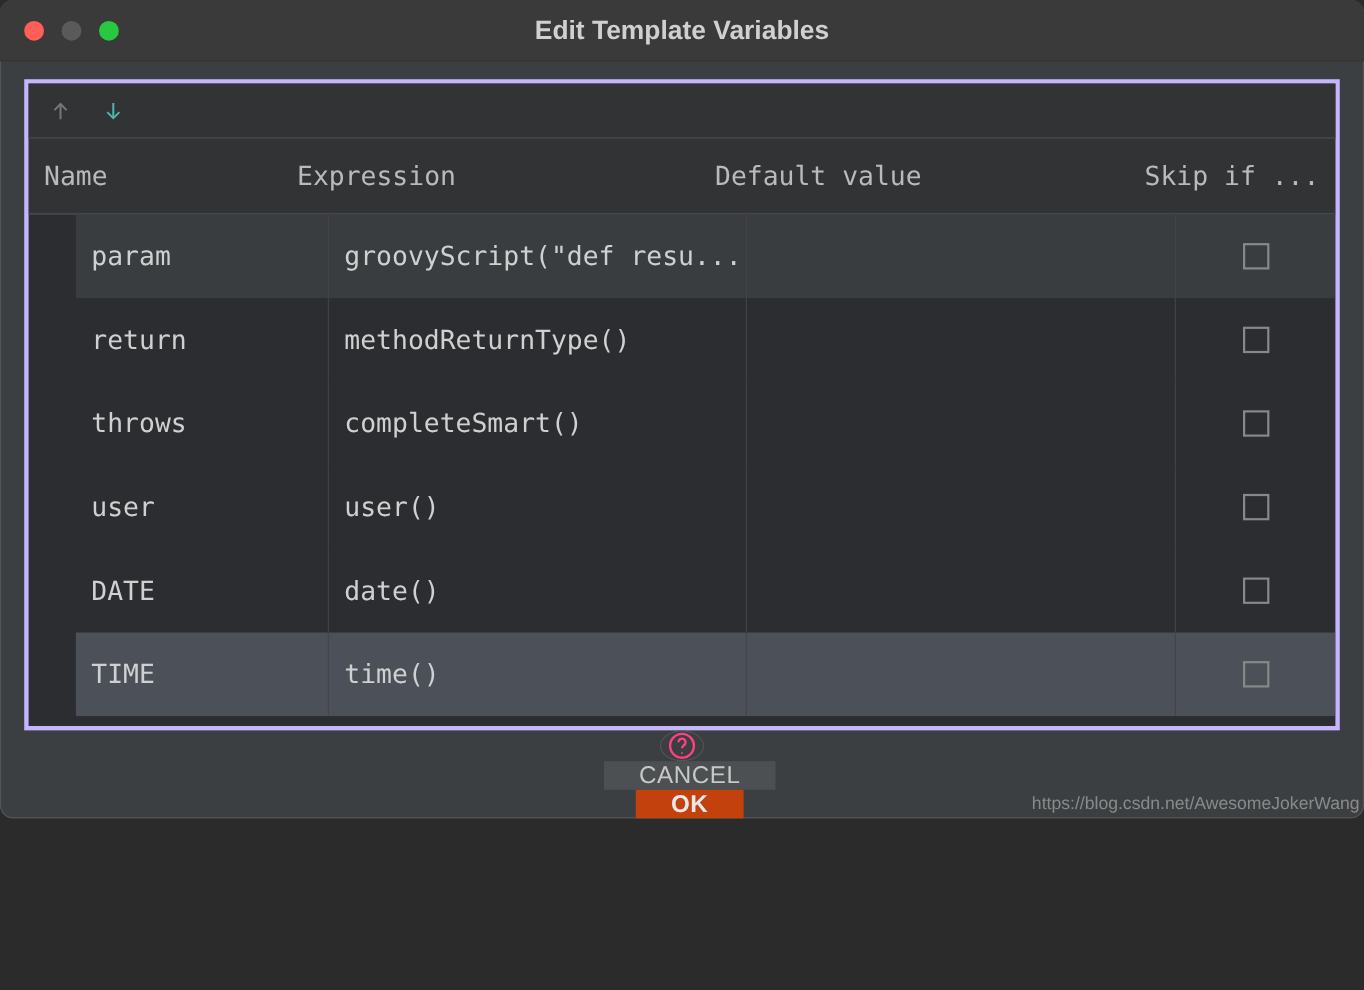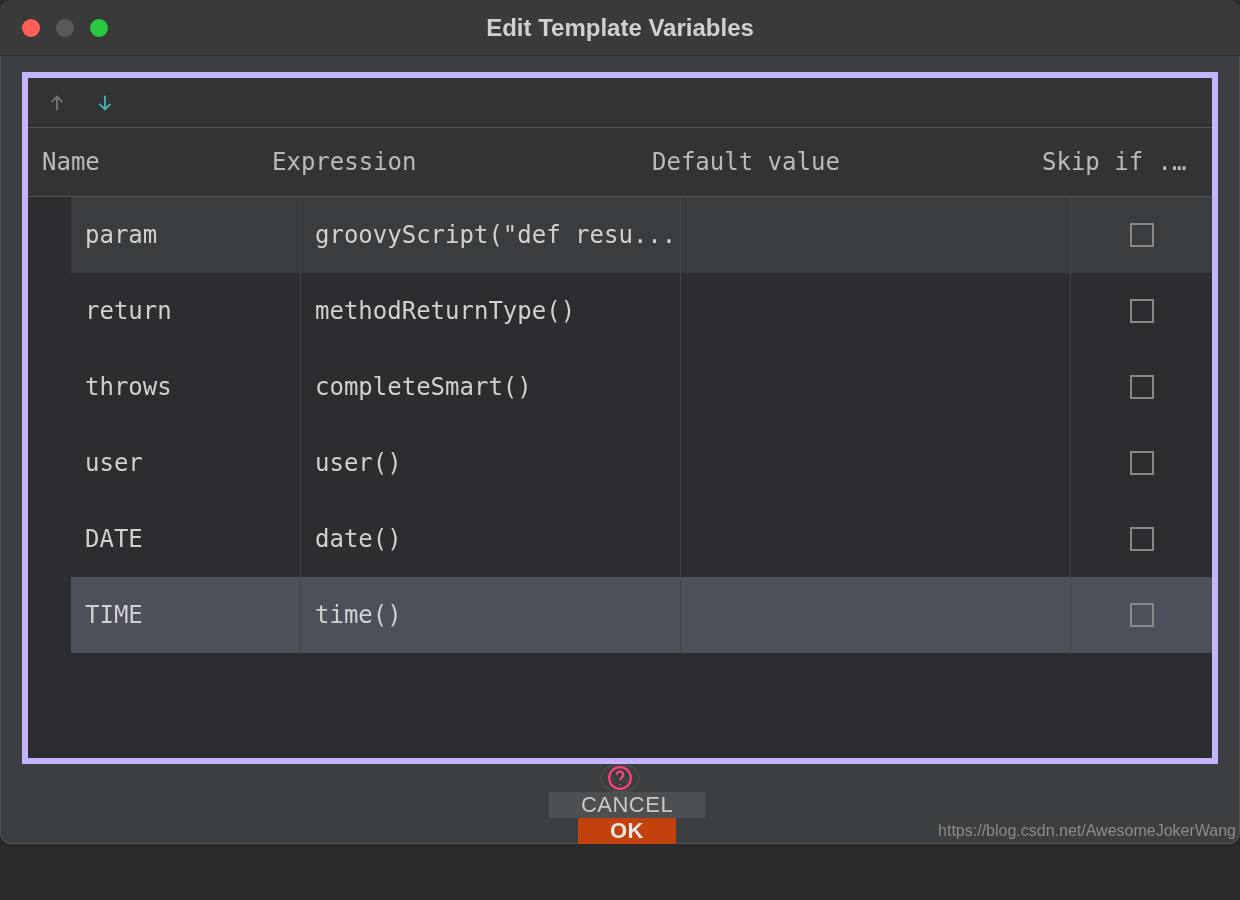--- a/index.html
+++ b/index.html
@@ -6,21 +6,21 @@
   body {
     background: #2b2b2b;
     font-family: "Menlo", "Consolas", monospace;
     color: #bababa;
     width: 1240px;
     height: 900px;
     overflow: hidden;
   }
   .window {
     width: 1240px;
-    height: 844px;
+    height: 744px;
     background: #3c3f41;
     border-radius: 12px;
     display: flex;
     flex-direction: column;
     box-shadow: inset 0 0 0 1px #555;
   }
   .titlebar {
     height: 56px;
     display: flex;
     align-items: center;
@@ -54,21 +54,21 @@
     pointer-events: none;
   }
   .content {
     flex: 1;
     padding: 16px 22px 0 22px;
     display: flex;
     flex-direction: column;
   }
   .panel {
     flex: 1;
-    border: 6px solid #c4b5fd;
+    border: 4px solid #c4b5fd;
     background: #2b2d30;
     display: flex;
     flex-direction: column;
     min-height: 0;
   }
   .toolbar {
     height: 50px;
     border-bottom: 1px solid #555;
     display: flex;
     align-items: center;

